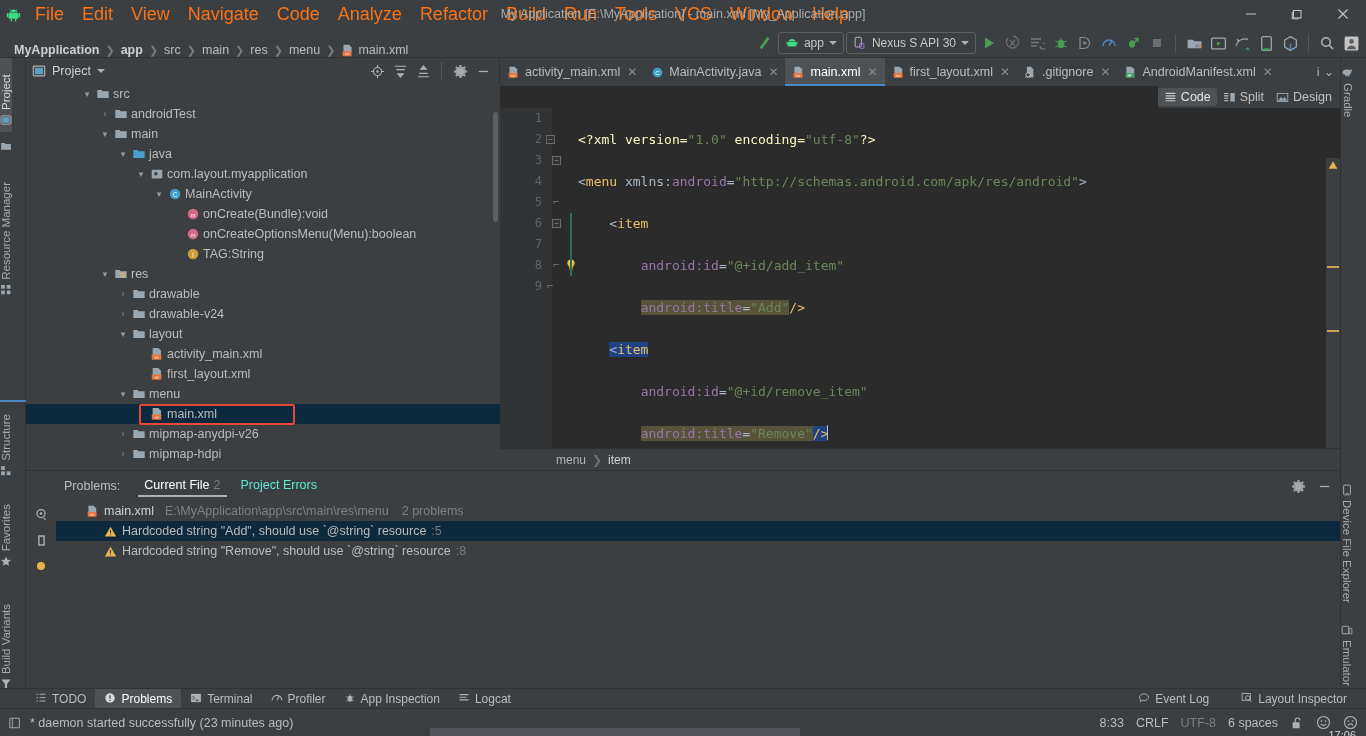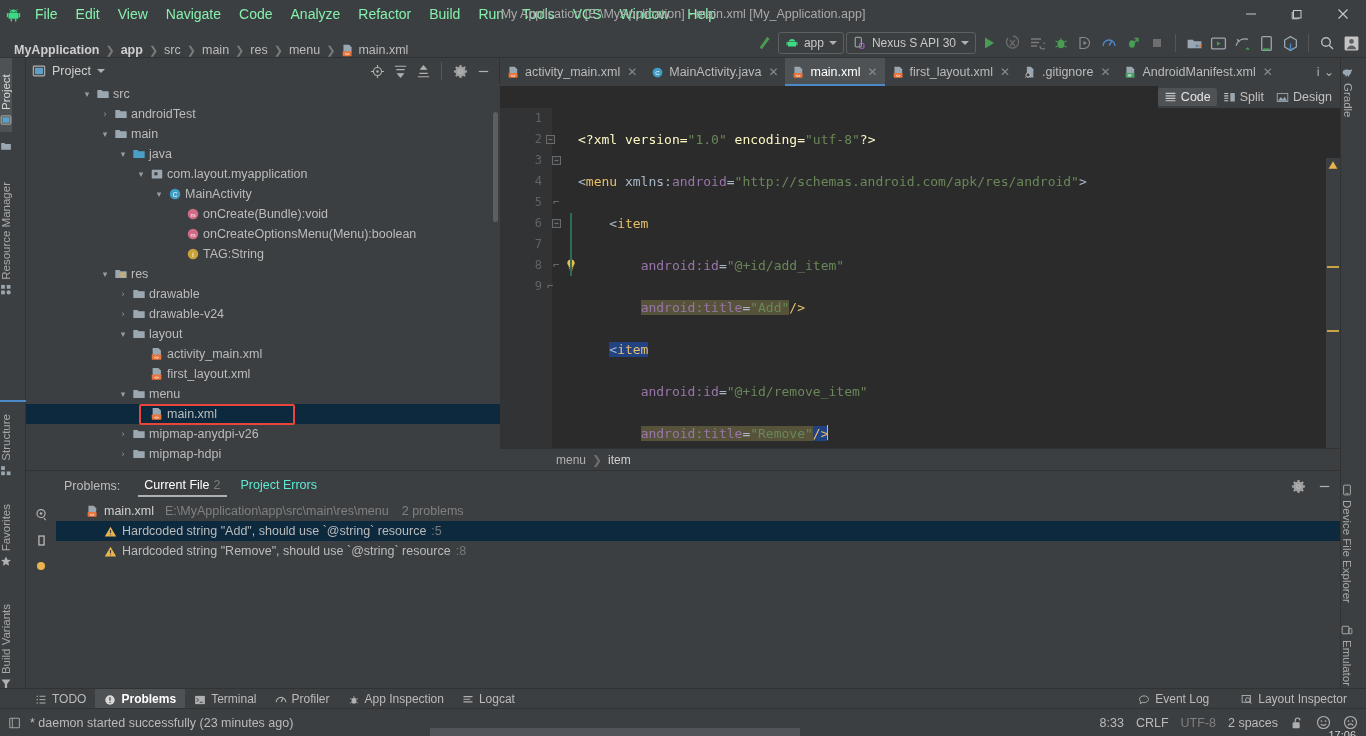--- a/index.html
+++ b/index.html
@@ -15,21 +15,21 @@
   }
   .app { position: relative; width: 1366px; height: 736px; }
 
   
   .menubar {
     position: absolute; left: 0; top: 0; width: 1366px; height: 28px;
     background: #3c3f41; display: flex; align-items: center;
   }
   .droid-logo { width: 26px; height: 28px; display: flex; align-items: center; justify-content: center; }
   .menu-item {
-    padding: 2px 9px; font-size: 14px; color: #86efac; cursor: default; white-space: nowrap;
+    padding: 2px 9px; font-size: 18px; color: #f97316; cursor: default; white-space: nowrap;
   }
   .win-title {
     position: absolute; left: 0; right: 0; top: 0; height: 28px;
     display: flex; align-items: center; justify-content: center;
     font-size: 12.5px; color: #a9a9a9; pointer-events: none;
   }
   .win-ctrls { position: absolute; right: 0; top: 0; height: 28px; display: flex; align-items: center; }
   .win-btn { width: 46px; height: 28px; display: flex; align-items: center; justify-content: center; color: #c0c0c0; font-size: 14px; }
 
   
@@ -201,22 +201,22 @@
   .p-row.selected { background: #0d293e; }
   .p-path { color: #808080; margin-left: 6px; }
   .p-count { color: #808080; margin-left: 8px; }
   .p-ln { color: #7a7a7a; }
 
   
   .bottom-tabs {
     position: absolute; left: 0; bottom: 28px; width: 1366px; height: 20px;
     background: #3c3f41; display: flex; align-items: center; border-top: 1px solid #323232;
   }
-  .btab { display: flex; align-items: flex-end; gap: 5px; padding: 3px 9px; font-size: 12px; color: #bbbbbb; height: 20px; }
-  .btab.active { background: #4e5254; color: #ffffff; font-weight: bold; }
+  .btab { display: flex; align-items: flex-start; gap: 5px; padding: 3px 9px; font-size: 12px; color: #bbbbbb; height: 20px; }
+  .btab.active { background: #4e5254; color: #ffffff; }
   .bottom-right { margin-left: auto; display: flex; align-items: center; gap: 14px; padding-right: 10px; }
 
   .statusbar {
     position: absolute; left: 0; bottom: 0; width: 1366px; height: 28px;
     background: #3c3f41; display: flex; align-items: center; padding-left: 8px; gap: 8px;
     font-size: 12.5px; color: #bbbbbb; border-top: 1px solid #323232;
   }
   .status-right { margin-left: auto; display: flex; align-items: center; gap: 12px; padding-right: 8px; }
   .st-dim { color: #7f7f7f; }
 
@@ -1083,21 +1083,21 @@
       <svg width="14" height="14" viewBox="0 0 16 16">
           <rect x="2" y="2.5" width="11" height="11" rx="1" fill="none" stroke="#a0a0a0" stroke-width="1.2"></rect>
           <path d="M5 2.5v11" stroke="#a0a0a0" stroke-width="1.1"></path>
         </svg>
     </span>
     <span>* daemon started successfully (23 minutes ago)</span>
     <div class="status-right">
       <span>8:33</span>
       <span>CRLF</span>
       <span class="st-dim">UTF-8</span>
-      <span>2 spaces</span>
+      <span>6 spaces</span>
       <span>
         <svg width="14" height="14" viewBox="0 0 16 16">
             <rect x="3" y="7" width="8" height="7" rx="1" fill="#b0b0b0"></rect>
             <path d="M6 7V5a2.7 2.7 0 0 1 5.4 0" fill="none" stroke="#b0b0b0" stroke-width="1.3"></path>
           </svg>
       </span>
       <span>
         <svg width="15" height="15" viewBox="0 0 16 16">
             <circle cx="8" cy="8" r="6.4" fill="none" stroke="#b0b0b0" stroke-width="1.2"></circle>
             <circle cx="5.8" cy="6.4" r="0.9" fill="#b0b0b0"></circle>

